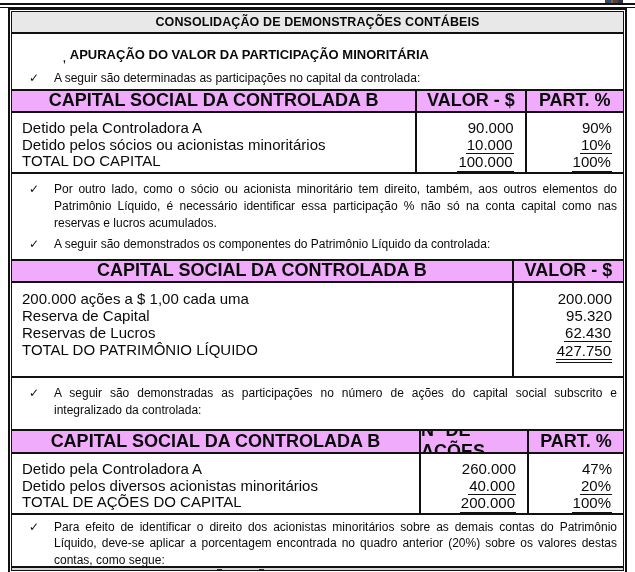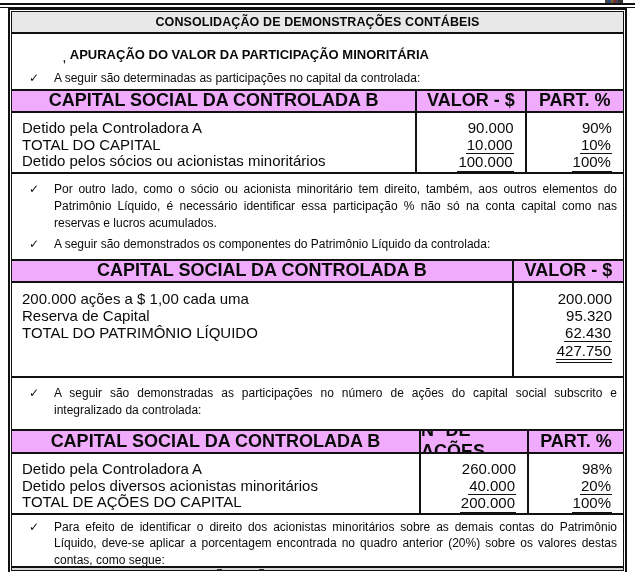--- a/index.html
+++ b/index.html
@@ -97,22 +97,22 @@
 
       <div class="row thead t1head">
         <div class="hc t1c1">CAPITAL SOCIAL DA CONTROLADA B</div>
         <div class="hc t1c2 div2">VALOR - $</div>
         <div class="hc t1c3 div2">PART. %</div>
       </div>
 
       <div class="row tbody t1body">
         <div class="col lab t1c1">
           <div>Detido pela Controladora A</div>
+          <div>Detido pelos sócios ou acionistas minoritários</div>
           <div>TOTAL DO CAPITAL</div>
-          <div>Detido pelos sócios ou acionistas minoritários</div>
         </div>
         <div class="col val t1c2 div2">
           <div><span>90.000</span></div>
           <div><span class="u1">10.000</span></div>
           <div><span class="u2">100.000</span></div>
         </div>
         <div class="col val t1c3 div2">
           <div><span>90%</span></div>
           <div><span class="u1">10%</span></div>
           <div><span class="u2">100%</span></div>
@@ -138,20 +138,21 @@
 
       <div class="row thead t2head">
         <div class="hc t2c1">CAPITAL SOCIAL DA CONTROLADA B</div>
         <div class="hc t2c2 div2">VALOR - $</div>
       </div>
 
       <div class="row tbody t2body">
         <div class="col lab t2c1">
           <div>200.000 ações a $ 1,00 cada uma</div>
           <div>Reserva de Capital</div>
+          <div>Reservas de Lucros</div>
           <div>TOTAL DO PATRIMÔNIO LÍQUIDO</div>
         </div>
         <div class="col val t2c2 div2">
           <div><span>200.000</span></div>
           <div><span>95.320</span></div>
           <div><span class="u1">62.430</span></div>
           <div><span class="u2">427.750</span></div>
         </div>
       </div>
 
@@ -176,21 +177,21 @@
           <div>Detido pela Controladora A</div>
           <div>Detido pelos diversos acionistas minoritários</div>
           <div>TOTAL DE AÇÕES DO CAPITAL</div>
         </div>
         <div class="col val t3c2 div2">
           <div><span>260.000</span></div>
           <div><span class="u1">40.000</span></div>
           <div><span class="u2">200.000</span></div>
         </div>
         <div class="col val t3c3 div2">
-          <div><span>98%</span></div>
+          <div><span>47%</span></div>
           <div><span class="u1">20%</span></div>
           <div><span class="u2">100%</span></div>
         </div>
       </div>
 
       <div class="row para3">
         <div class="check-item">
           <span class="check">✓</span>
           <div class="check-text">
             <div class="jl">Para efeito de identificar o direito dos acionistas minoritários sobre as demais contas do Patrimônio</div>

